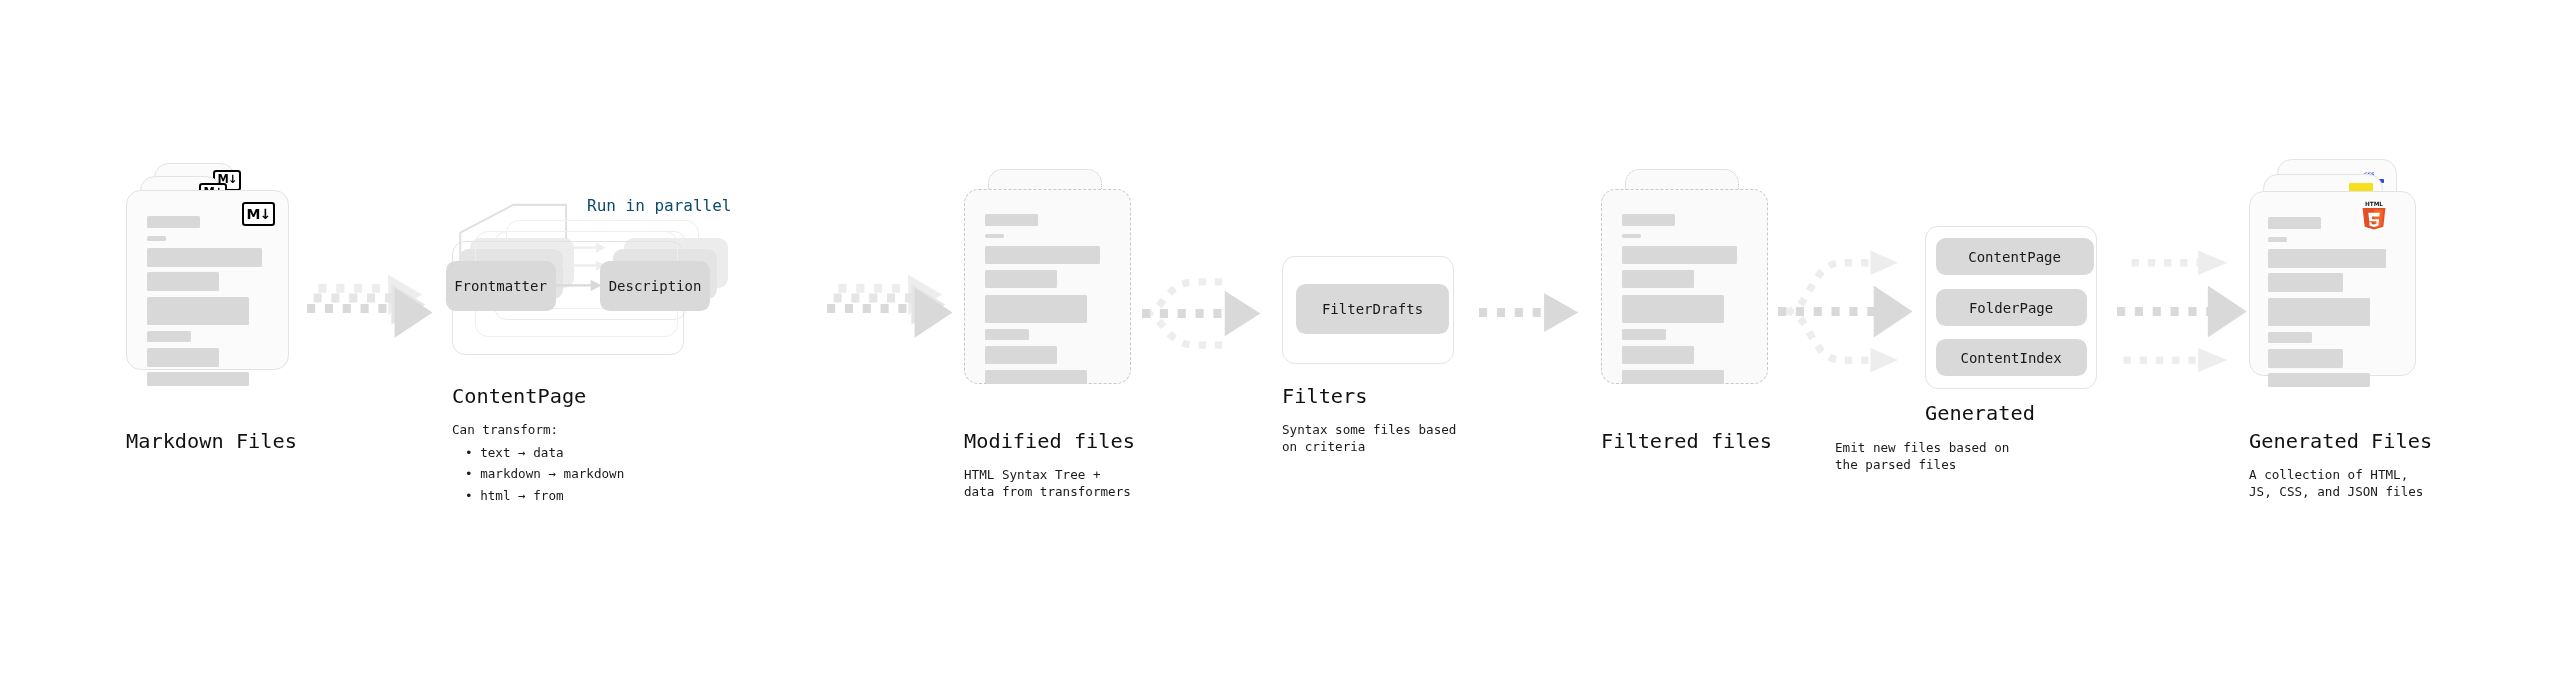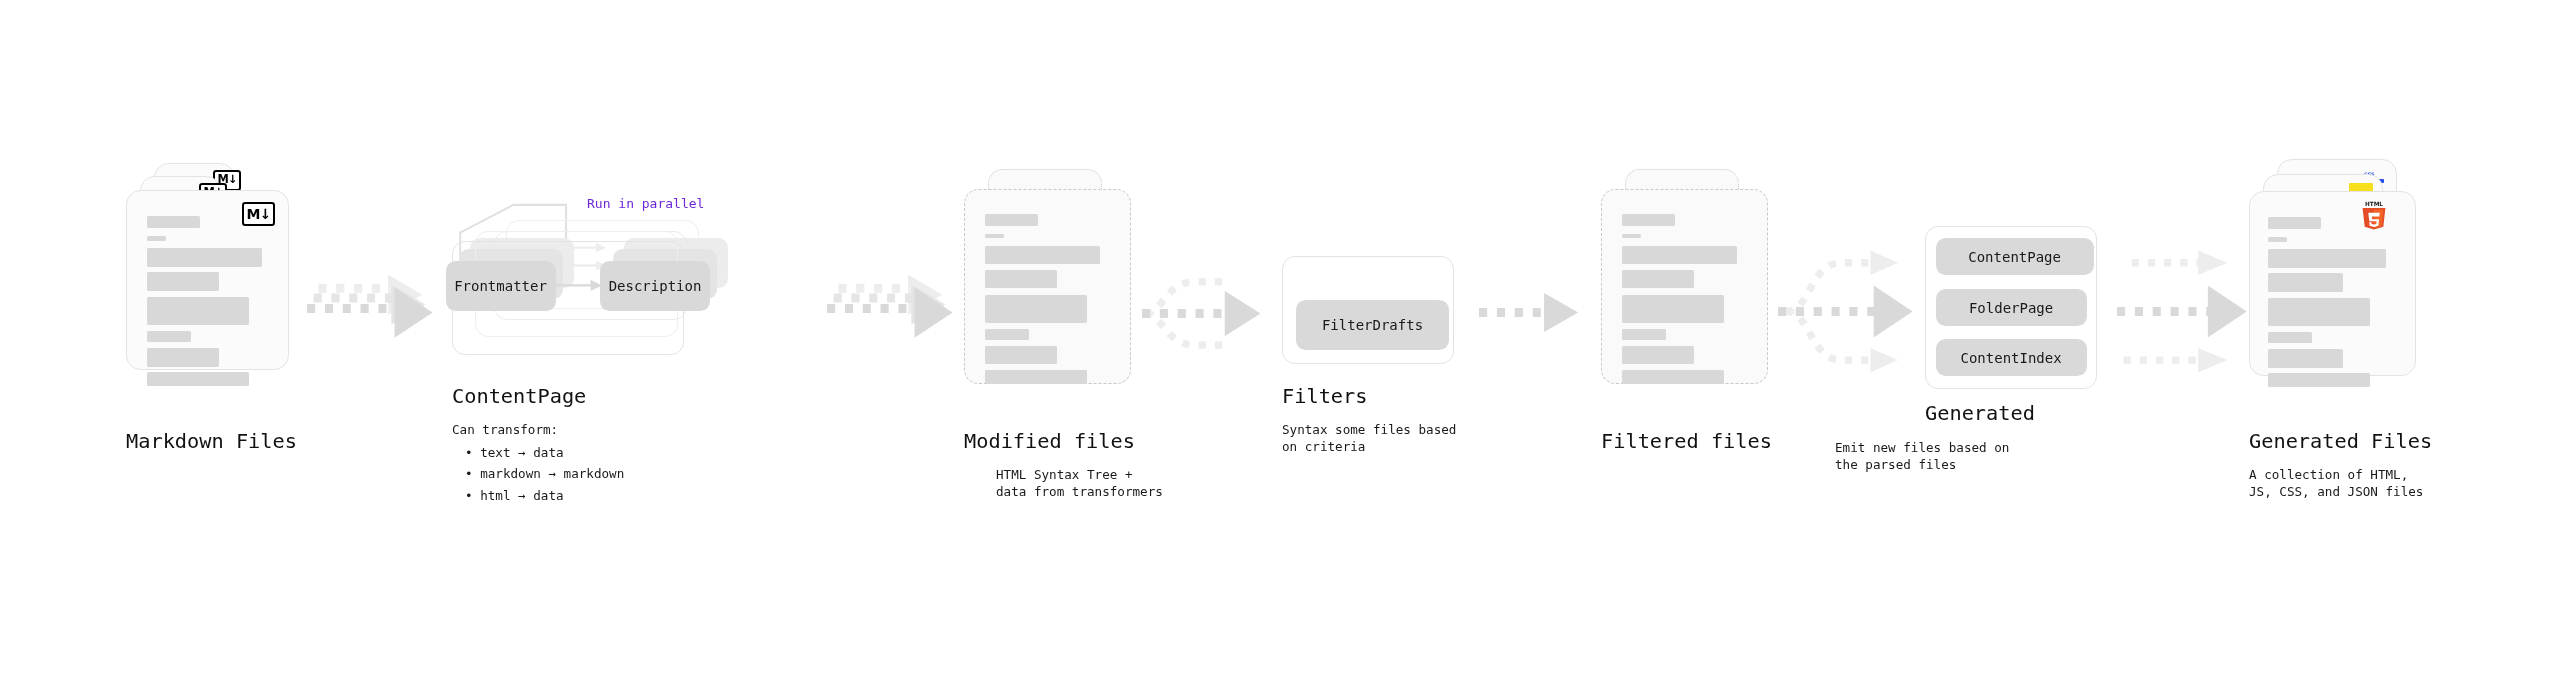--- a/index.html
+++ b/index.html
@@ -88,22 +88,22 @@
   }
   .subtitle{
     position:absolute;
     font-size:12.6px;
     line-height:1.33;
     color:#1a1a1a;
     white-space:pre;
   }
   .note{
     position:absolute;
-    font-size:13px;
-    color:#6d28d9;
+    font-size:16px;
+    color:#0c4a6e;
     white-space:nowrap;
   }
   svg{display:block;overflow:visible;}
 </style>
 </head>
 <body>
 
 <div id="stage">
 
   <div class="doc-stack" style="left:126px;top:163px;">
@@ -178,21 +178,21 @@
     </svg>
 
     <div class="chip" style="left:-6.5px;top:59px;width:110px;height:50px;">Frontmatter</div>
     <div class="chip" style="left:148px;top:59px;width:110px;height:50px;">Description</div>
   </div>
 
   <div class="title" style="left:452px;top:384px;">ContentPage</div>
   <div class="subtitle" style="left:452px;top:422px;">Can transform:</div>
   <div class="subtitle" style="left:465px;top:445px;">• text → data</div>
   <div class="subtitle" style="left:465px;top:466px;">• markdown → markdown</div>
-  <div class="subtitle" style="left:465px;top:488px;">• html → data</div>
+  <div class="subtitle" style="left:465px;top:488px;">• html → from</div>
 
   <div class="abs" style="left:827px;top:268px;">
     <svg width="146" height="81" viewBox="0 0 180 100">
       <g stroke="#ededed" stroke-width="11" stroke-dasharray="10 12" fill="none">
         <line x1="14" y1="25" x2="110" y2="25"></line>
       </g>
       <polygon points="100,8 142,33 100,58" fill="#ededed"></polygon>
       <g stroke="#e5e5e5" stroke-width="11" stroke-dasharray="10 12" fill="none">
         <line x1="8" y1="37" x2="112" y2="37"></line>
       </g>
@@ -211,39 +211,39 @@
       <div class="doc-bar" style="left:20.3px;top:44px;width:18.7px;height:4.9px;"></div>
       <div class="doc-bar" style="left:20.3px;top:56px;width:115px;height:18.7px;"></div>
       <div class="doc-bar" style="left:20.3px;top:80px;width:72px;height:18.7px;"></div>
       <div class="doc-bar" style="left:20.3px;top:105px;width:102px;height:28.4px;"></div>
       <div class="doc-bar" style="left:20.3px;top:139px;width:44px;height:11.4px;"></div>
       <div class="doc-bar" style="left:20.3px;top:156px;width:72px;height:18.7px;"></div>
       <div class="doc-bar" style="left:20.3px;top:180px;width:102px;height:14px;"></div>
     </div>
   </div>
   <div class="title" style="left:964px;top:429px;">Modified files</div>
-  <div class="subtitle" style="left:996px;top:467px;">HTML Syntax Tree +
+  <div class="subtitle" style="left:964px;top:467px;">HTML Syntax Tree +
 data from transformers</div>
 
   <div class="abs" style="left:1142px;top:262px;">
     <svg width="146" height="98" viewBox="0 0 180 120">
       <g stroke="#ededed" stroke-width="9" stroke-dasharray="9 11" fill="none" stroke-linecap="butt">
         <path d="M 4 63 C 26 63 28 24 66 24 L 100 24"></path>
         <path d="M 4 63 C 26 63 28 102 66 102 L 100 102"></path>
       </g>
       <g stroke="#d9d9d9" stroke-width="11" stroke-dasharray="10 12" fill="none">
         <line x1="0" y1="63" x2="108" y2="63"></line>
       </g>
       <polygon points="102,35 146,63 102,91" fill="#d9d9d9"></polygon>
     </svg>
   </div>
 
   <div class="abs" style="left:1282px;top:256px;">
     <div class="proc-box" style="left:0px;top:0px;width:172px;height:108px;"></div>
-    <div class="chip" style="left:14px;top:44px;width:153px;height:50px;">FilterDrafts</div>
+    <div class="chip" style="left:14px;top:28px;width:153px;height:50px;">FilterDrafts</div>
   </div>
   <div class="title" style="left:1282px;top:384px;">Filters</div>
   <div class="subtitle" style="left:1282px;top:422px;">Syntax some files based
 on criteria</div>
 
   <div class="abs" style="left:1479px;top:288px;">
     <svg width="122" height="49" viewBox="0 0 150 60">
       <g stroke="#d9d9d9" stroke-width="11" stroke-dasharray="10 12" fill="none">
         <line x1="0" y1="30" x2="85" y2="30"></line>
       </g>

